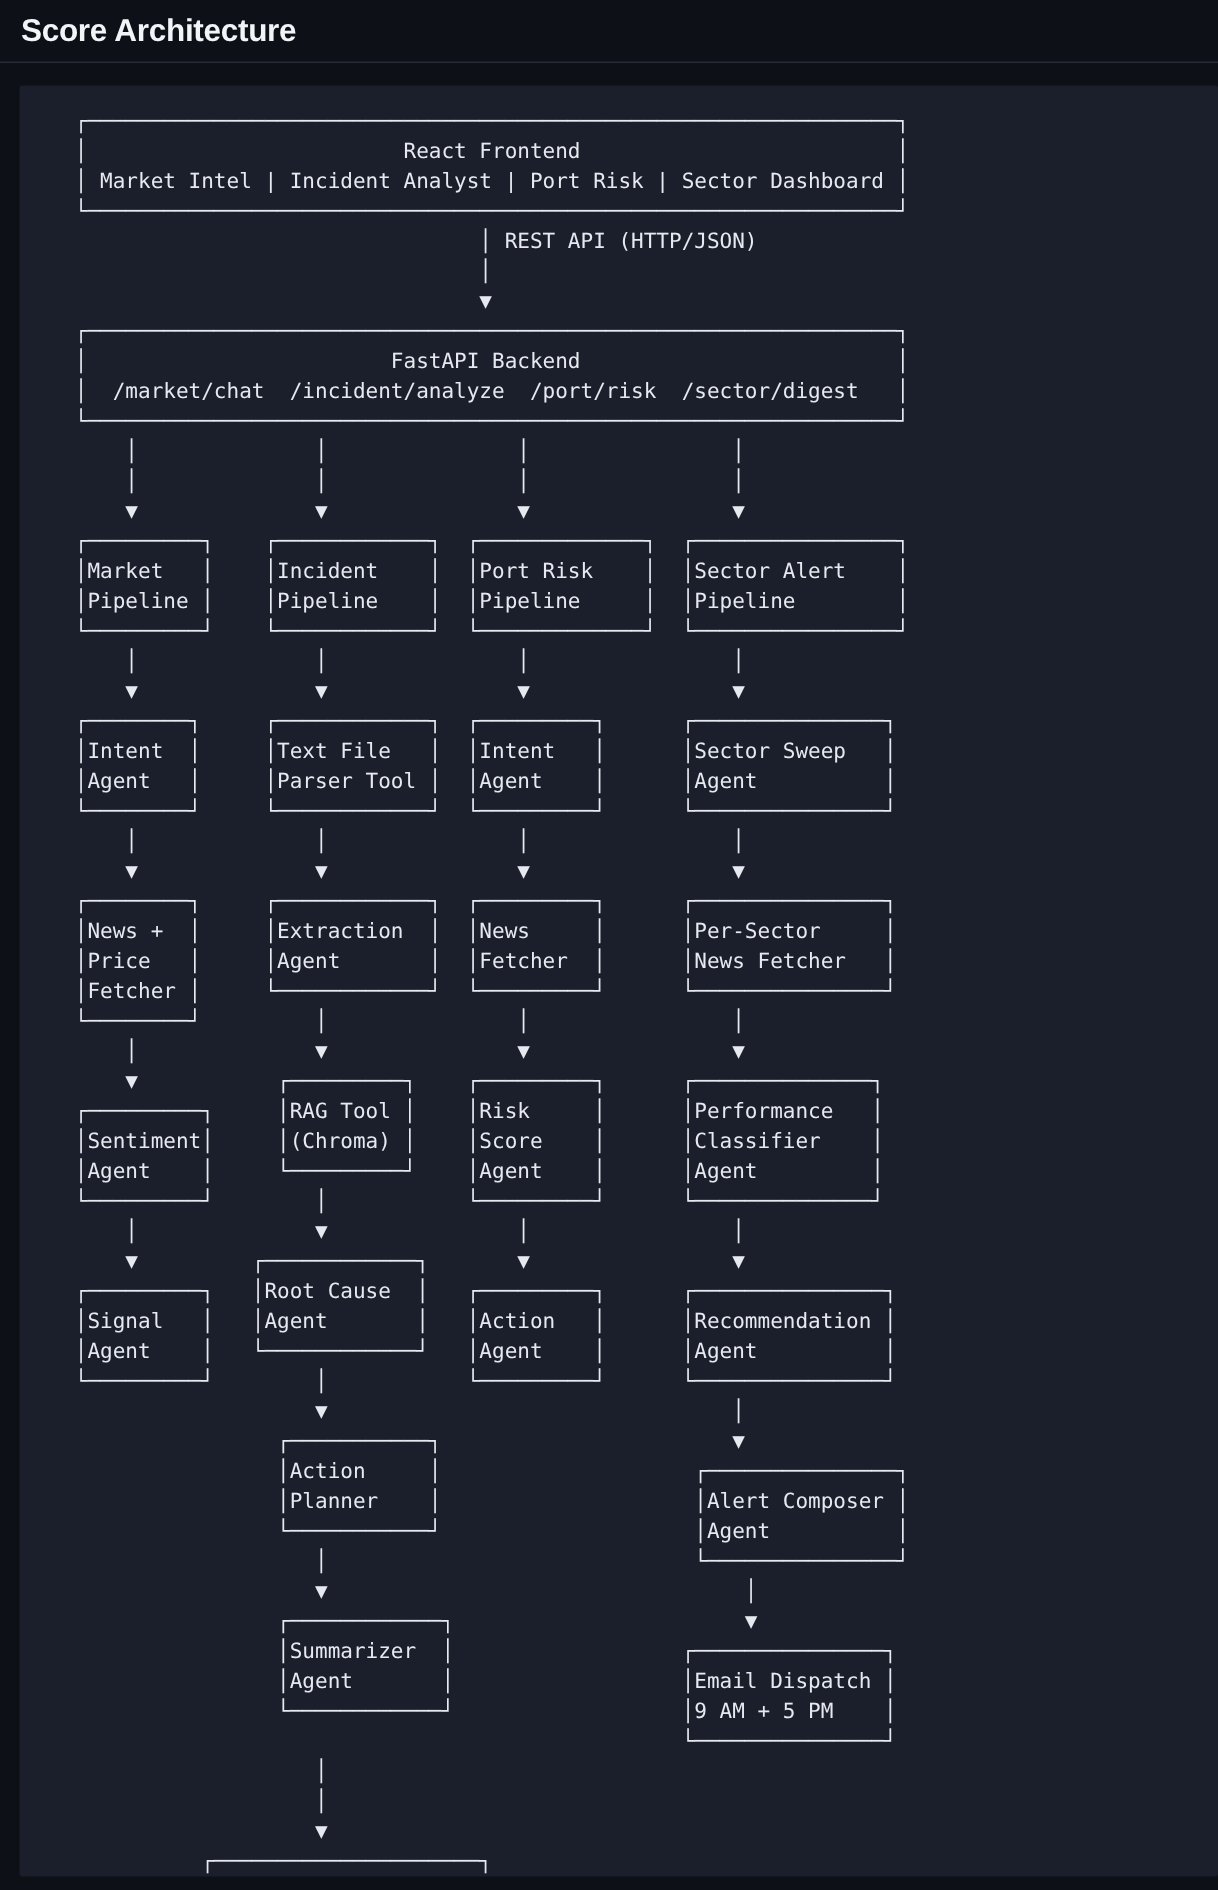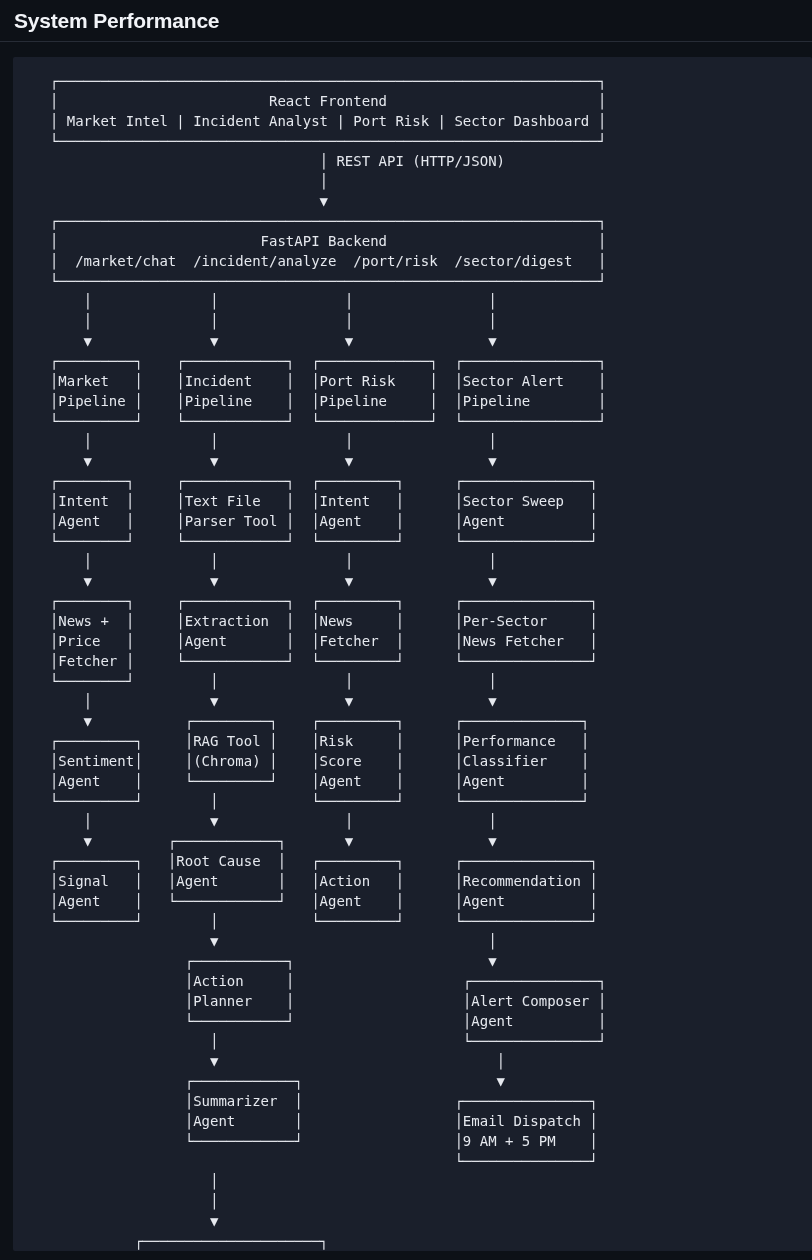--- a/index.html
+++ b/index.html
@@ -59,21 +59,21 @@
     line-height: 20px;
     letter-spacing: 0px;
     white-space: pre;
     -webkit-font-smoothing: antialiased;
   }
 </style>
 </head>
 <body>
 
 <div class="page-header">
-  <div class="page-title">System Performance</div>
+  <div class="page-title">Score Architecture</div>
 </div>
 
 <div class="panel-wrap">
   <div class="diagram-panel">
     <pre class="ascii-diagram" id="ascii-canvas">  ┌────────────────────────────────────────────────────────────────┐
   │                         React Frontend                         │
   │ Market Intel | Incident Analyst | Port Risk | Sector Dashboard │
   └────────────────────────────────────────────────────────────────┘
                                   │ REST API (HTTP/JSON)
                                   │

